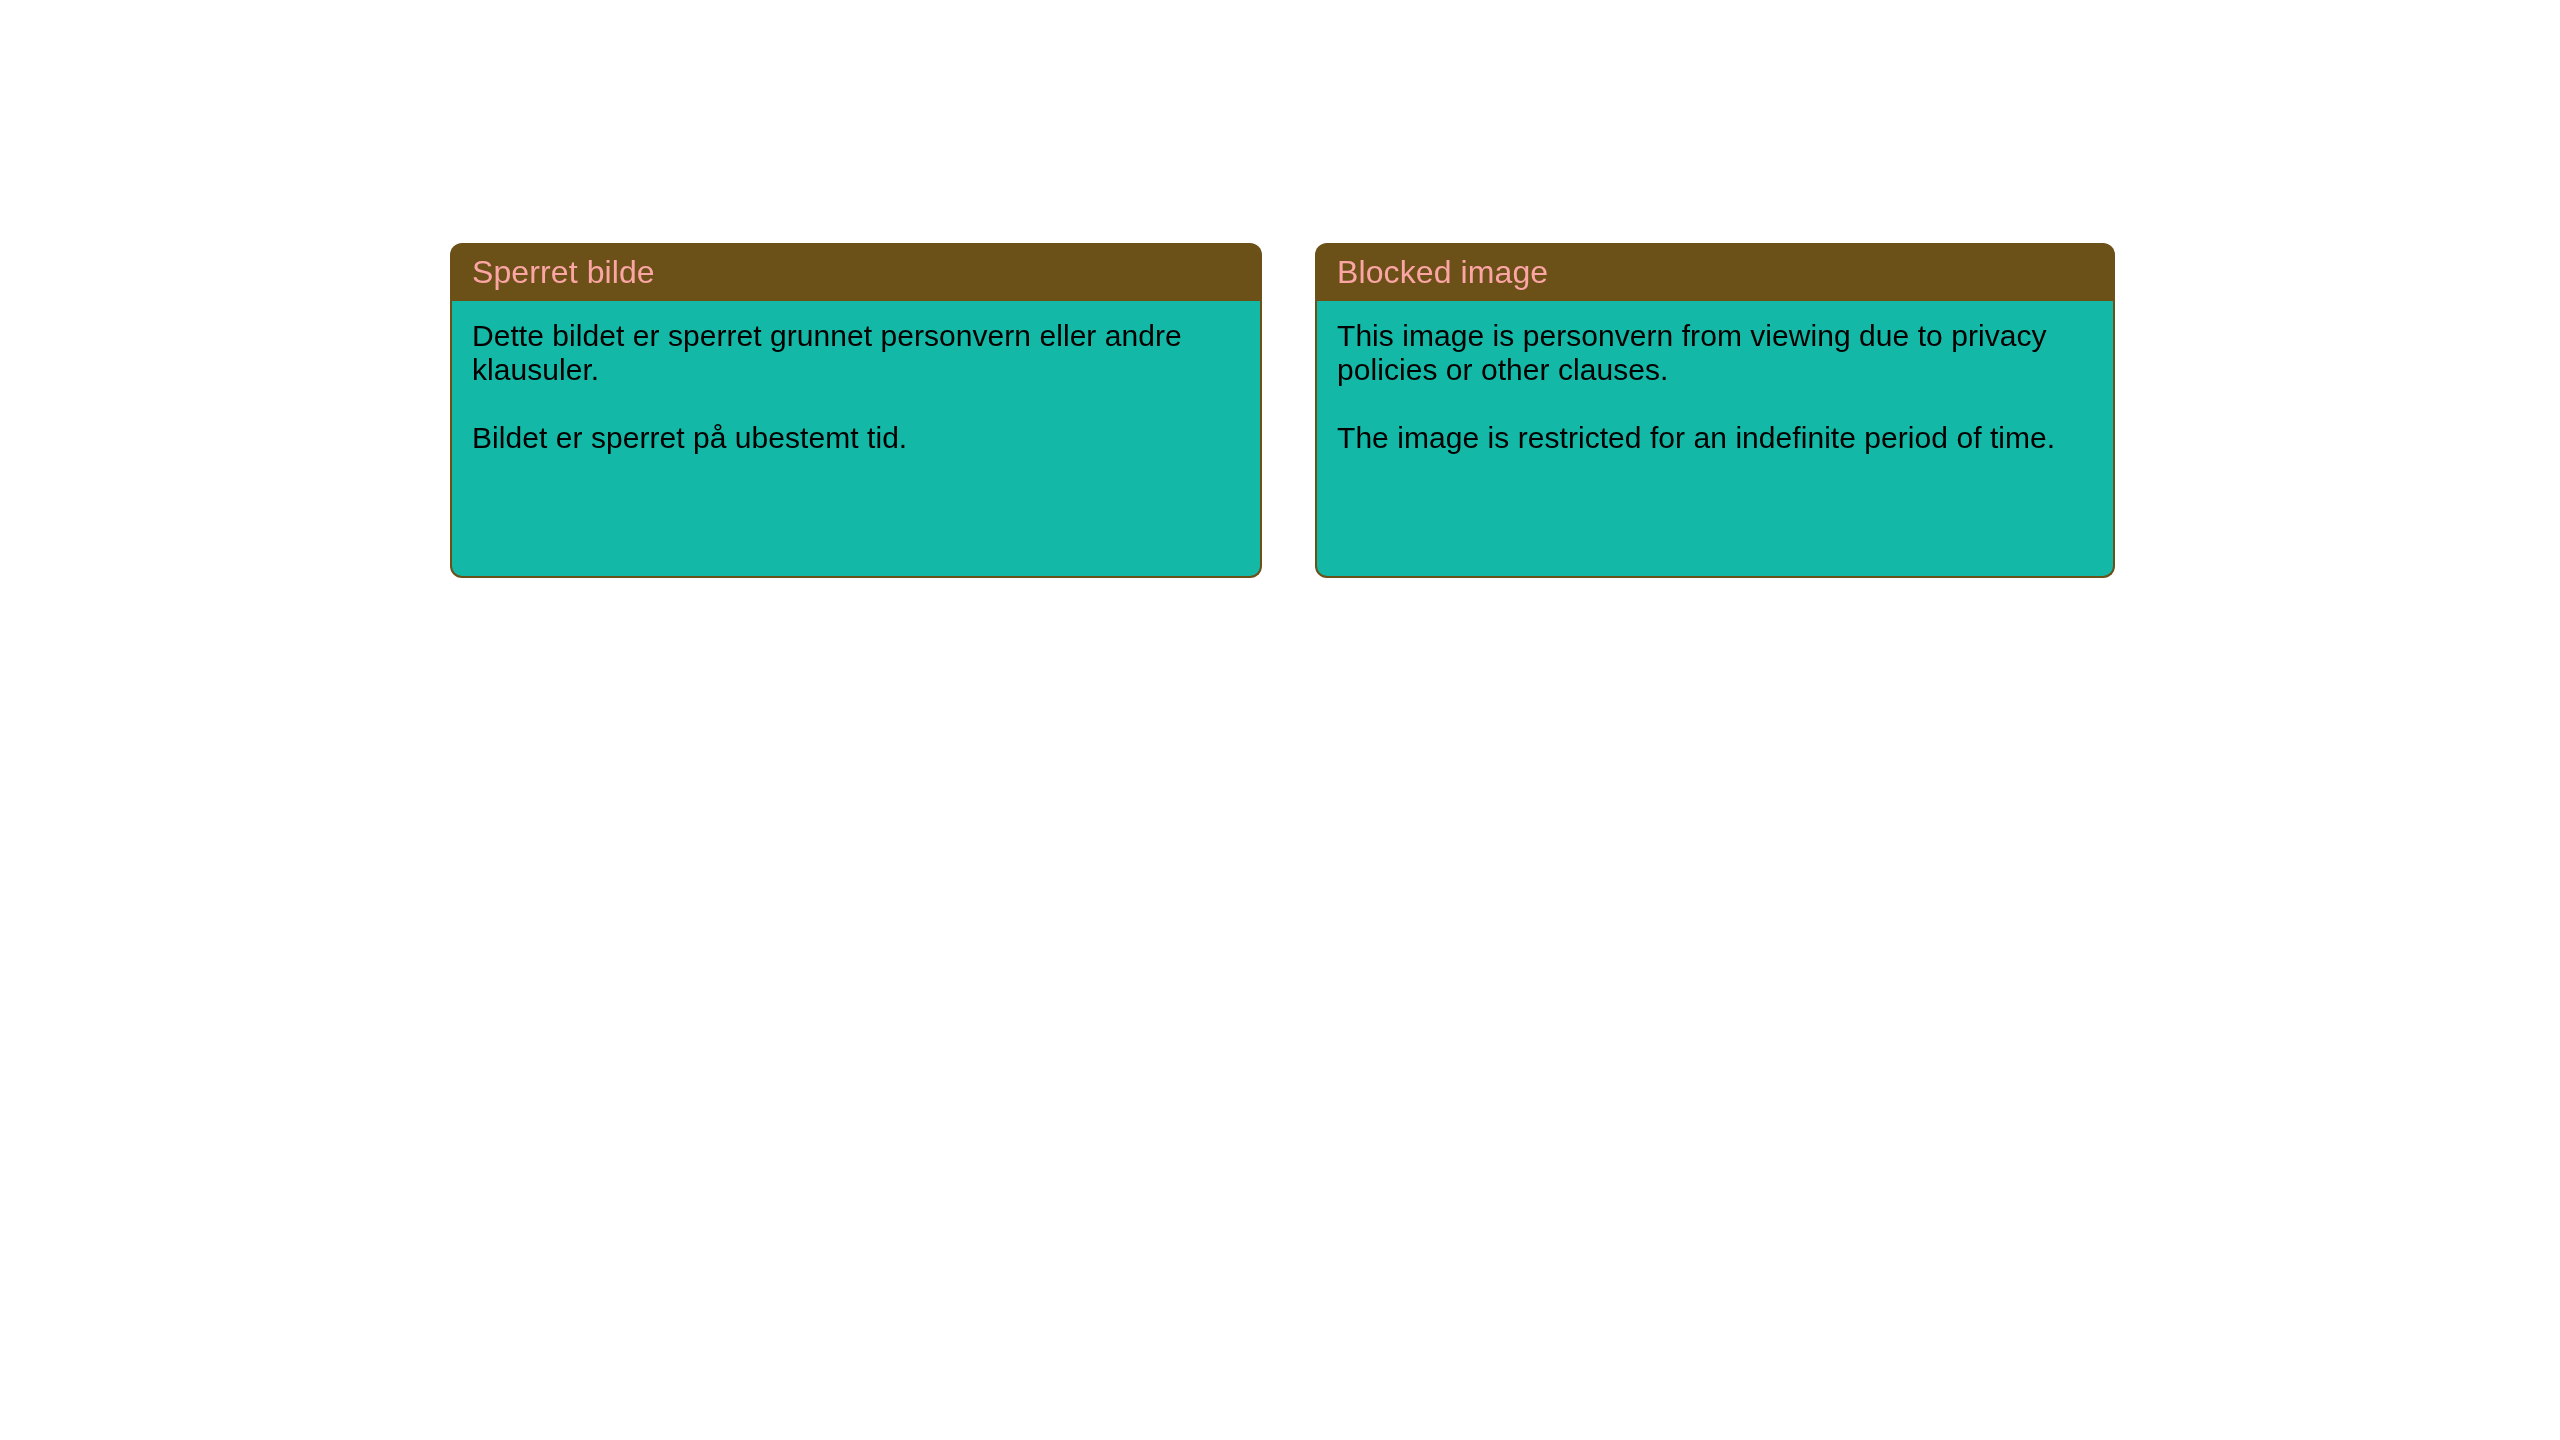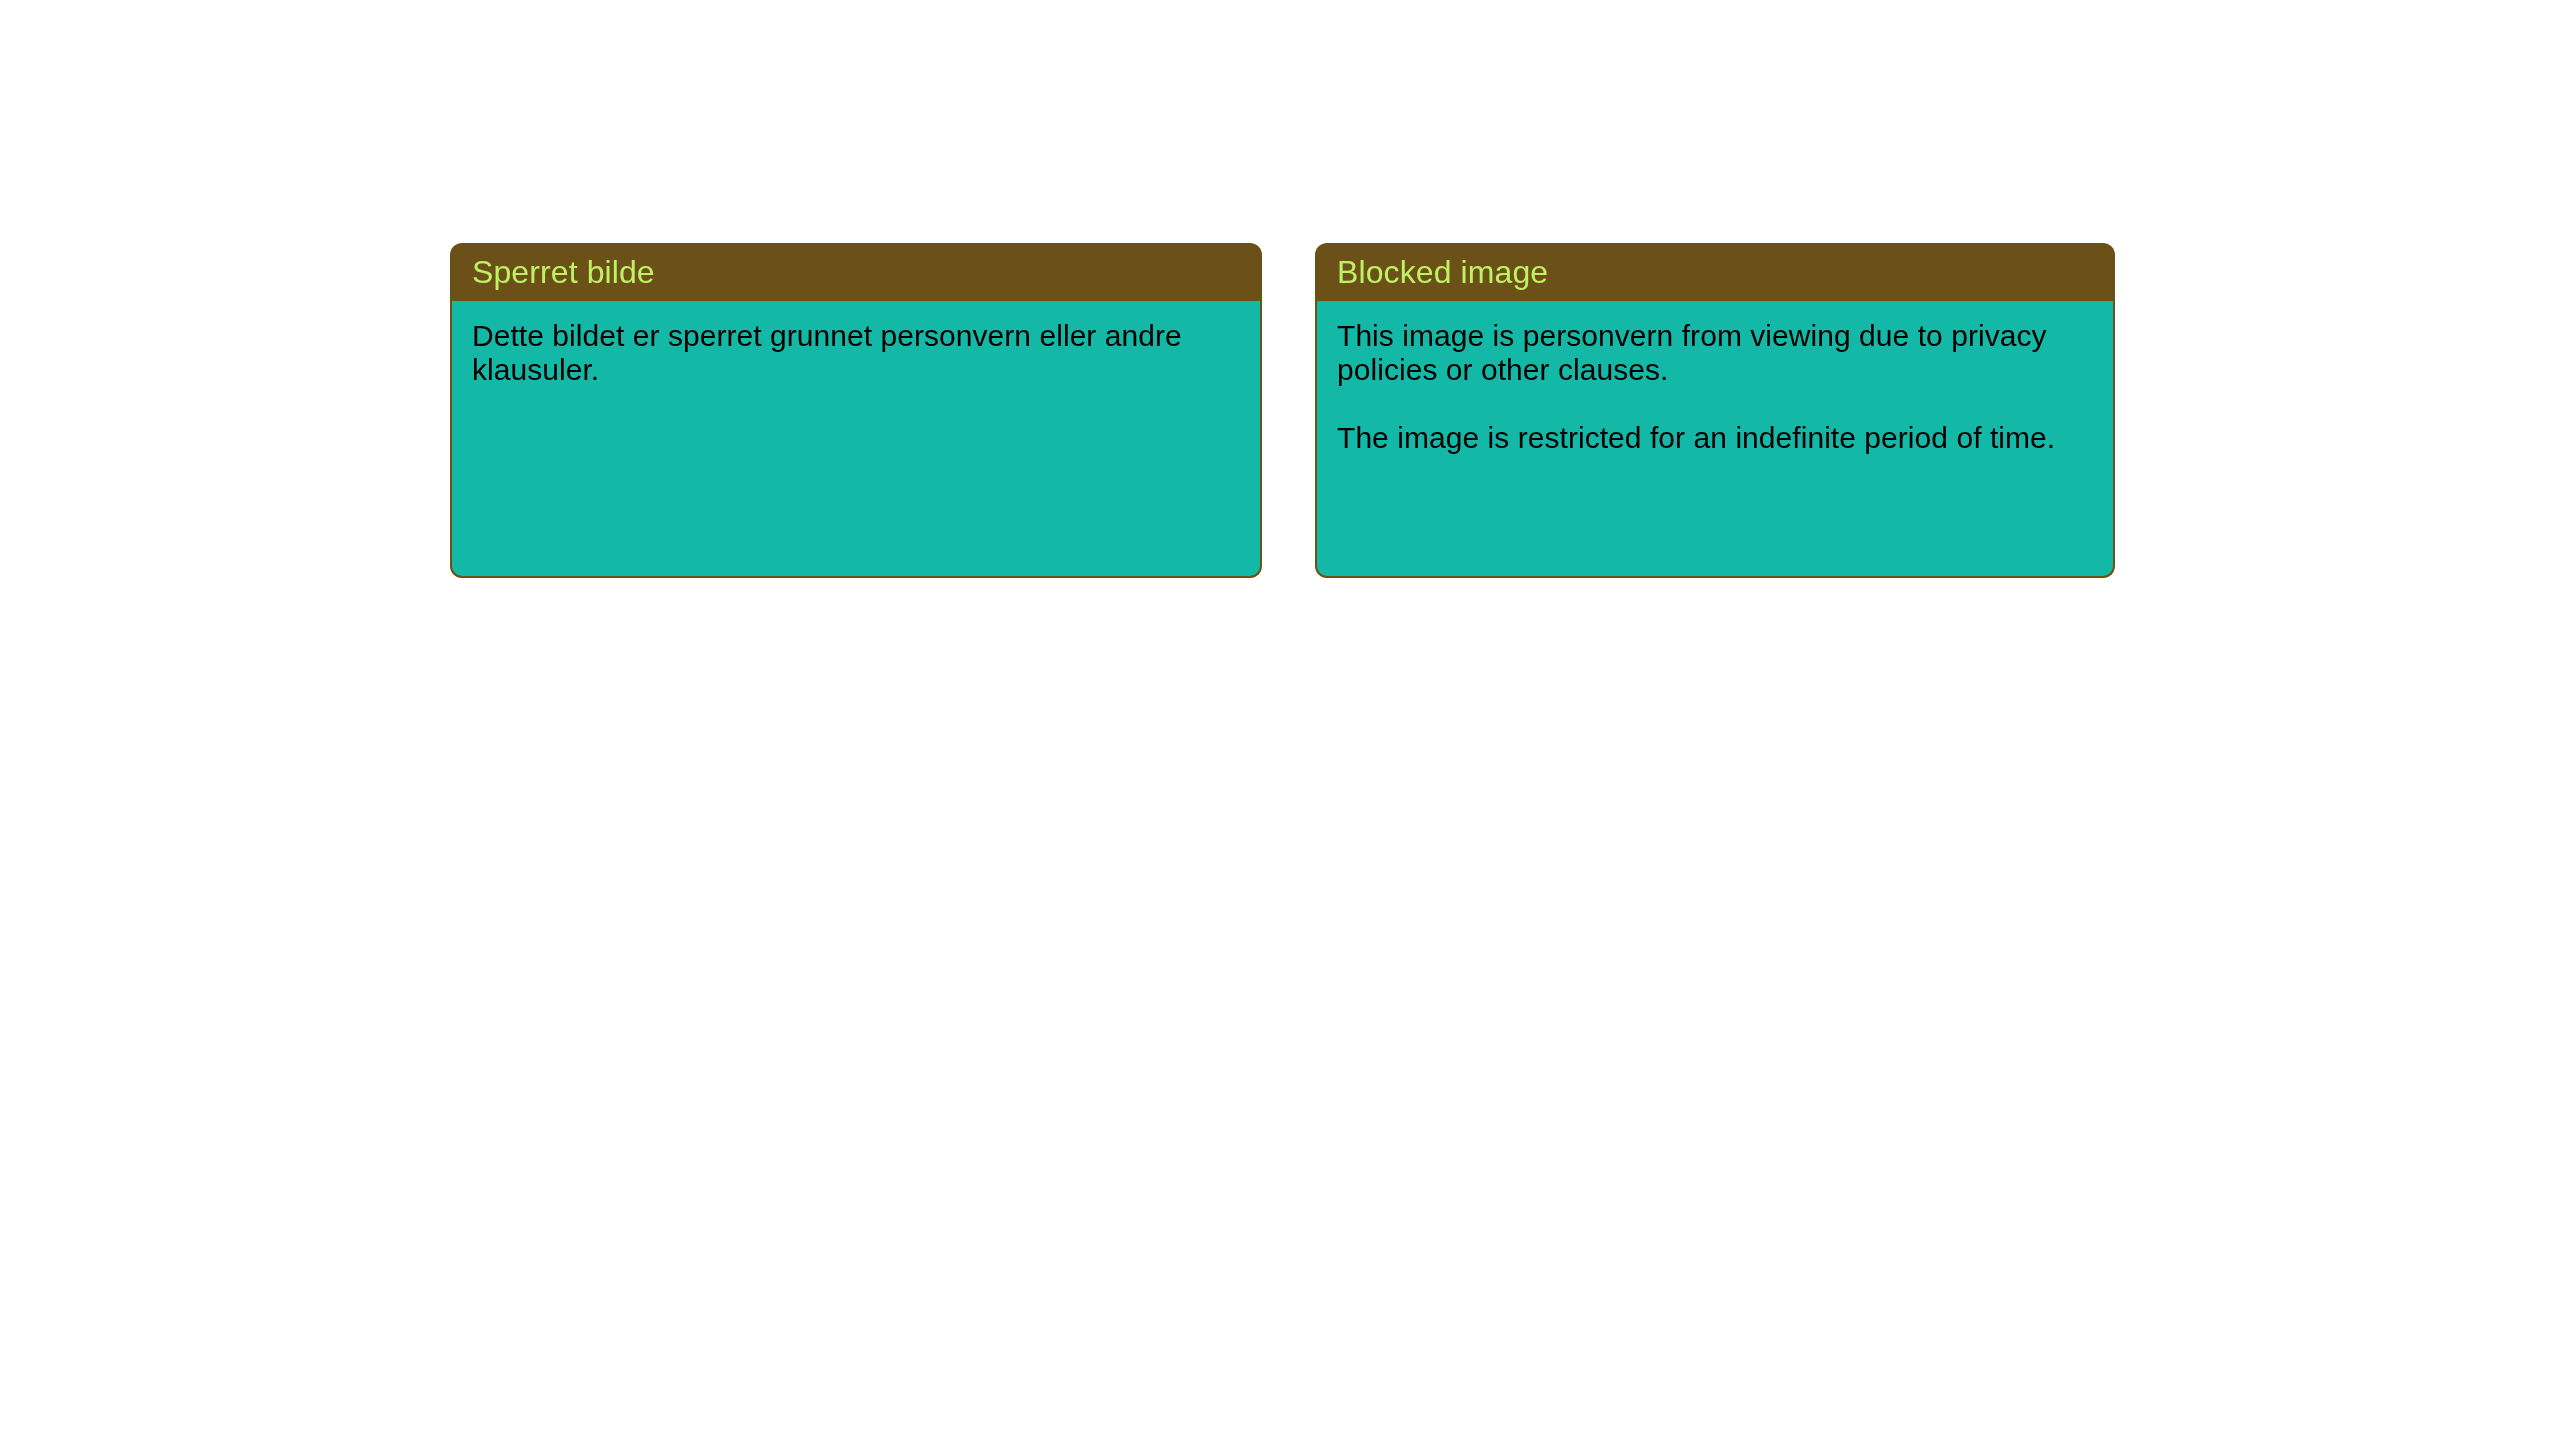--- a/index.html
+++ b/index.html
@@ -36,21 +36,21 @@
     background: #6B5018;
     border-top-left-radius: 12px;
     border-top-right-radius: 12px;
     padding: 0 0 0 22px;
     display: flex;
     align-items: center;
     overflow: hidden;
   }
 
   .panel-title {
-    color: #bef264;
+    color: #fca5a5;
     font-size: 32px;
     line-height: 1;
     font-weight: 400;
     letter-spacing: 0.1px;
     white-space: nowrap;
   }
 
   .panel-body {
     box-sizing: border-box;
     background: #14b8a6;
@@ -79,20 +79,21 @@
 <body>
 
 <div id="stage">
 
   <section class="notice-panel left">
     <div class="panel-header">
       <span class="panel-title">Sperret bilde</span>
     </div>
     <div class="panel-body">
       <p class="panel-paragraph">Dette bildet er sperret grunnet personvern eller andre klausuler.</p>
+      <p class="panel-paragraph">Bildet er sperret på ubestemt tid.</p>
     </div>
   </section>
 
   <section class="notice-panel right">
     <div class="panel-header">
       <span class="panel-title">Blocked image</span>
     </div>
     <div class="panel-body">
       <p class="panel-paragraph">This image is personvern from viewing due to privacy policies or other clauses.</p>
       <p class="panel-paragraph">The image is restricted for an indefinite period of time.</p>

